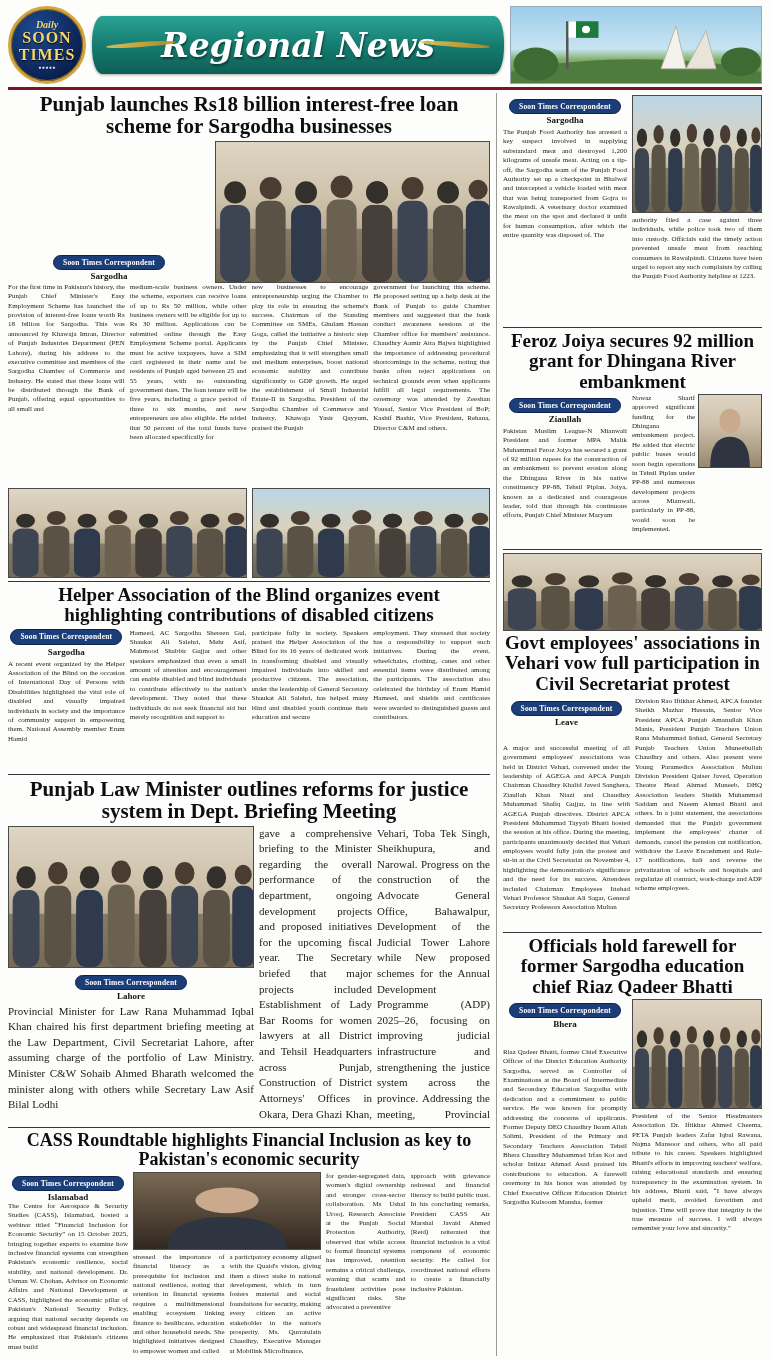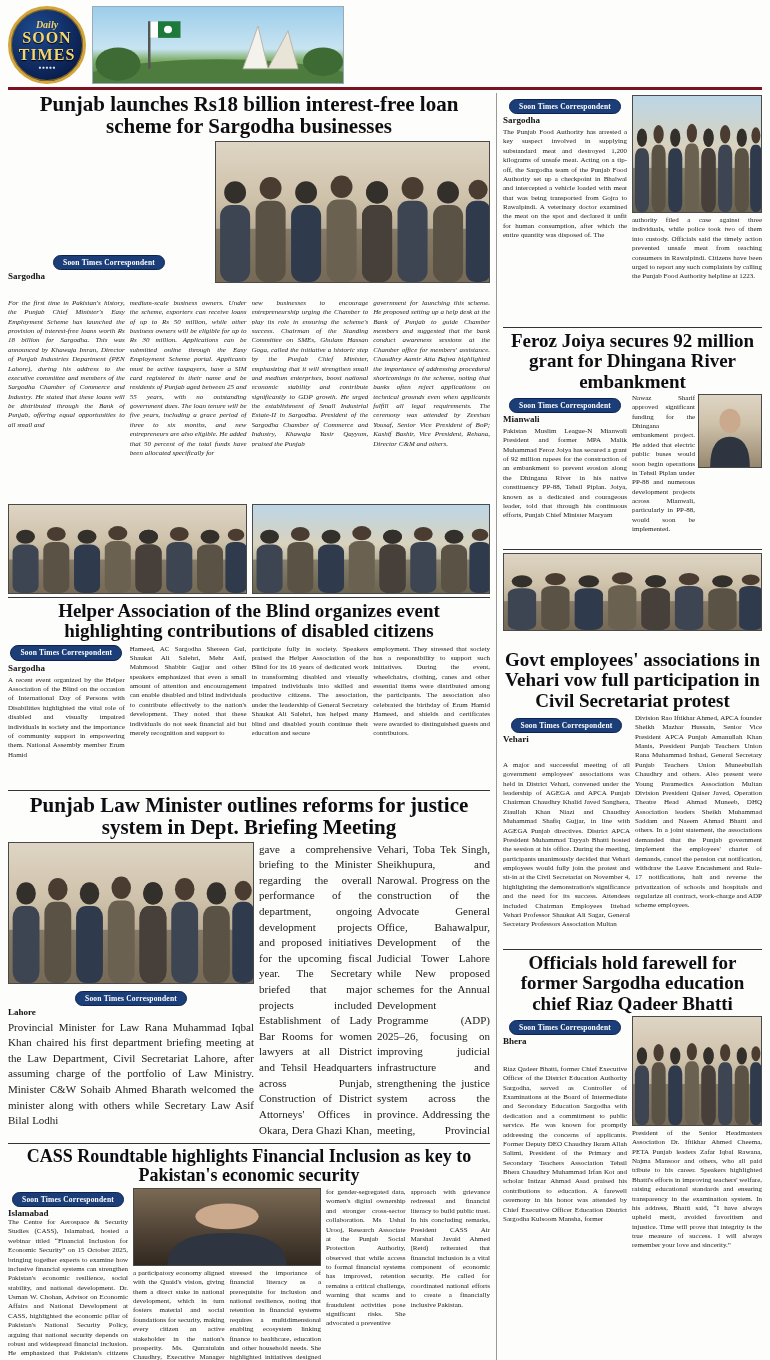--- a/index.html
+++ b/index.html
@@ -38,38 +38,38 @@
   .art-rule { border:none; border-top:1px solid #33333a; margin:3px 0; }
 
   
   .headline { font-weight:bold; text-align:center; line-height:1.07; color:#0d0d12; }
   .h-xl { font-size:21px; }
   .h-lg { font-size:19px; }
   .h-md { font-size:18px; }
   .badgebox { text-align:center; }
   .badge { display:inline-block; background:#1c3e78; color:#fff; font-size:7.5px; font-weight:bold;
            padding:2px 9px; border-radius:8px; border:1px solid #0d2450; letter-spacing:.2px; }
-  .dateline { font-weight:bold; font-size:9px; margin-top:1px; }
+  .dateline { font-weight:bold; font-size:9px; text-align:center; margin-top:1px; }
   .bt { font-size:7px; line-height:1.34; text-align:justify; overflow:hidden; color:#1b1b1b; }
   .bt-wide { font-size:11px; line-height:1.42; }
 
   
   .photo { position:relative; overflow:hidden; border:1px solid #4a4a4a;
            background:linear-gradient(180deg,#ded5c4 0%, #cfc2ab 40%, #97876e 100%); }
   .photo svg { position:absolute; inset:0; width:100%; height:100%; }
   .ph-dark { background:linear-gradient(180deg,#7a6a54 0%, #4e4134 60%, #31281f 100%); }
   .ph-out  { background:linear-gradient(180deg,#bcd6e6 0%, #d9d2bd 45%, #7e7a5f 100%); }
   .tcols { display:flex; gap:5px; }
   .tcols > .bt { flex:1; min-width:0; }
 
   
   .a1-row1 { display:flex; gap:5px; margin-top:3px; }
   .a1-left { width:202px; display:flex; flex-direction:column; justify-content:flex-end; padding-bottom:2px; }
   .a1-photo { width:275px; height:142px; }
-  .a1-text { height:200px; margin-top:16px;font-style:italic; }
+  .a1-text { height:200px; margin-top:0; }
   .a1-pics { display:flex; gap:5px; margin-top:5px; }
   .a1-pics .photo { height:90px; flex:1; }
 
   .a2-cols { height:142px; margin-top:3px; }
 
   .a3-row { display:flex; gap:5px; margin-top:3px; }
   .a3-left { width:246px; flex:0 0 auto; }
   .a3-photo { width:246px; height:142px; }
   .a3-left .bt { height:120px; margin-top:3px; }
   .a3-right { flex:1; display:flex; gap:5px; }
@@ -146,20 +146,23 @@
 
 <div class="page">
 
   <header class="masthead">
     <div class="logo">
       <div class="l-daily">Daily</div>
       <div class="l-main">SOON</div>
       <div class="l-main">TIMES</div>
       <div class="l-sub">●●●●●</div>
     </div>
+    <div class="banner">
+      <div class="banner-title">Regional News</div>
+    </div>
     <div class="head-img">
       <svg viewBox="0 0 100 32" preserveAspectRatio="none">
         <ellipse cx="50" cy="34" rx="60" ry="12" fill="#4d7c3e"></ellipse>
         <path d="M60 26 L66 8 L70 26 Z" fill="#f4f2ec" stroke="#b9b4a6" stroke-width=".4"></path>
         <path d="M70 26 L78 10 L82 26 Z" fill="#e8e4d8" stroke="#b9b4a6" stroke-width=".4"></path>
         <rect x="22" y="6" width="1" height="20" fill="#555"></rect>
         <rect x="23" y="6" width="12" height="7" fill="#1e7a3c"></rect>
         <rect x="23" y="6" width="3" height="7" fill="#fff"></rect>
         <circle cx="30" cy="9.5" r="1.6" fill="#fff"></circle>
         <ellipse cx="10" cy="24" rx="9" ry="7" fill="#3e6b33"></ellipse>
@@ -254,22 +257,22 @@
             <div class="dateline">Islamabad</div>
             <div class="bt">The Centre for Aerospace &amp; Security Studies (CASS), Islamabad, hosted a webinar titled “Financial Inclusion for Economic Security” on 15 October 2025, bringing together experts to examine how inclusive financial systems can strengthen Pakistan's economic resilience, social stability, and national development. Dr. Usman W. Chohan, Advisor on Economic Affairs and National Development at CASS, highlighted the economic pillar of Pakistan's National Security Policy, arguing that national security depends on robust and widespread financial inclusion. He emphasized that Pakistan's citizens must build</div>
           </div>
           <div class="a4-mid">
             <div class="photo ph-dark a4-photo">
               <svg viewBox="0 0 100 100" preserveAspectRatio="none">
                   <use href="#portrait"></use>
                 </svg>
             </div>
             <div class="a4-midcols">
+              <div class="bt">stressed the importance of financial literacy as a prerequisite for inclusion and national resilience, noting that retention in financial systems requires a multidimensional enabling ecosystem linking finance to healthcare, education and other household needs. She highlighted initiatives designed to empower women and called</div>
               <div class="bt">a participatory economy aligned with the Quaid's vision, giving them a direct stake in national development, which in turn fosters material and social foundations for security, making every citizen an active stakeholder in the nation's prosperity. Ms. Qurratulain Chaudhry, Executive Manager at Mobilink Microfinance,</div>
-              <div class="bt">stressed the importance of financial literacy as a prerequisite for inclusion and national resilience, noting that retention in financial systems requires a multidimensional enabling ecosystem linking finance to healthcare, education and other household needs. She highlighted initiatives designed to empower women and called</div>
             </div>
           </div>
           <div class="bt a4-c4">for gender-segregated data, women's digital ownership and stronger cross-sector collaboration. Ms Ushal Urooj, Research Associate at the Punjab Social Protection Authority, observed that while access to formal financial systems has improved, retention remains a critical challenge, warning that scams and fraudulent activities pose significant risks. She advocated a preventive</div>
           <div class="bt a4-c5">approach with grievance redressal and financial literacy to build public trust. In his concluding remarks, President CASS Air Marshal Javaid Ahmed (Retd) reiterated that financial inclusion is a vital component of economic security. He called for coordinated national efforts to create a financially inclusive Pakistan.</div>
         </div>
       </article>
 
     </section>
 
     <div class="vline"></div>
@@ -294,21 +297,21 @@
         </div>
       </article>
 
       <hr class="art-rule">
 
       <article>
         <h1 class="headline h-lg">Feroz Joiya secures 92 million grant for Dhingana River embankment</h1>
         <div class="r2-row">
           <div class="r2-c1">
             <div class="badgebox"><span class="badge">Soon Times Correspondent</span></div>
-            <div class="dateline">Mianwali</div>
+            <div class="dateline">Ziaullah</div>
             <div class="bt">Pakistan Muslim League-N Mianwali President and former MPA Malik Muhammad Feroz Joiya has secured a grant of 92 million rupees for the construction of an embankment to prevent erosion along the Dhingana River in his native constituency PP-88, Tehsil Piplan. Joiya, known as a dedicated and courageous leader, told that through his continuous efforts, Punjab Chief Minister Maryam</div>
           </div>
           <div class="r2-c2">
             <div class="photo r2-photo">
               <svg viewBox="0 0 100 100" preserveAspectRatio="none">
                   <use href="#portrait"></use>
                 </svg>
             </div>
             <div class="bt">Nawaz Sharif approved significant funding for the Dhingana embankment project. He added that electric public buses would soon begin operations in Tehsil Piplan under PP-88 and numerous development projects across Mianwali, particularly in PP-88, would soon be implemented.</div>
           </div>
@@ -316,25 +319,25 @@
       </article>
 
       <hr class="art-rule">
 
       <article>
         <div class="photo r3-photo">
           <svg viewBox="0 0 200 100" preserveAspectRatio="none">
               <use href="#crowd"></use>
             </svg>
         </div>
-        <h1 class="headline h-lg" style="margin-top:19px">Govt employees' associations in Vehari vow full participation in Civil Secretariat protest</h1>
+        <h1 class="headline h-lg" style="margin-top:2px">Govt employees' associations in Vehari vow full participation in Civil Secretariat protest</h1>
         <div class="r3-cols">
           <div class="r3-c">
             <div class="badgebox"><span class="badge">Soon Times Correspondent</span></div>
-            <div class="dateline">Vehari</div>
+            <div class="dateline">Leave</div>
             <div class="bt">A major and successful meeting of all government employees' associations was held in District Vehari, convened under the leadership of AGEGA and APCA Punjab Chairman Chaudhry Khalid Javed Sanghera, Ziaullah Khan Niazi and Chaudhry Muhammad Shafiq Gujjar, in line with AGEGA Punjab directives. District APCA President Muhammad Tayyab Bhatti hosted the session at his office. During the meeting, participants unanimously decided that Vehari employees would fully join the protest and sit-in at the Civil Secretariat on November 4, highlighting the demonstration's significance and the need for its success. Attendees included Chairman Employees Ittehad Vehari Professor Shaukat Ali Sagar, General Secretary Professors Association Multan</div>
           </div>
           <div class="r3-c">
             <div class="bt" style="margin-top:0;height:100%">Division Rao Iftikhar Ahmed, APCA founder Sheikh Mazhar Hussain, Senior Vice President APCA Punjab Amanullah Khan Manis, President Punjab Teachers Union Rana Muhammad Irshad, General Secretary Punjab Teachers Union Muneebullah Chaudhry and others. Also present were Young Paramedics Association Multan Division President Qaiser Javed, Operation Theatre Head Ahmad Muneeb, DHQ Association leaders Sheikh Muhammad Saddam and Naeem Ahmad Bhatti and others. In a joint statement, the associations demanded that the Punjab government implement the employees' charter of demands, cancel the pension cut notification, withdraw the Leave Encashment and Rule-17 notifications, halt and reverse the privatization of schools and hospitals and regularize all contract, work-charge and ADP scheme employees.</div>
           </div>
         </div>
       </article>
 
       <hr class="art-rule">
 

